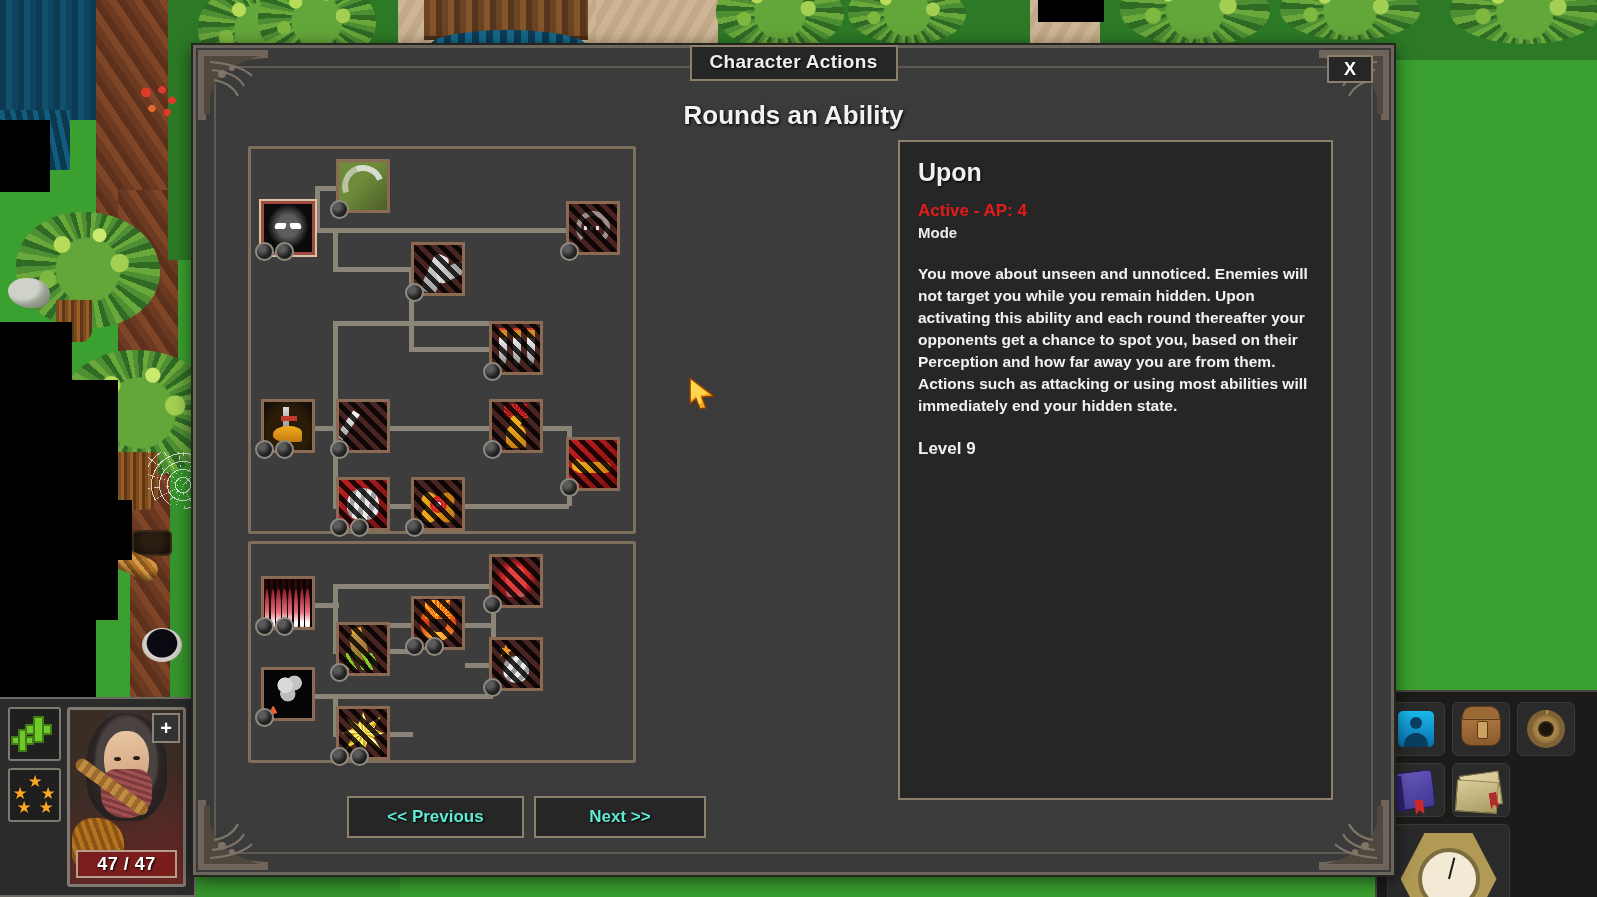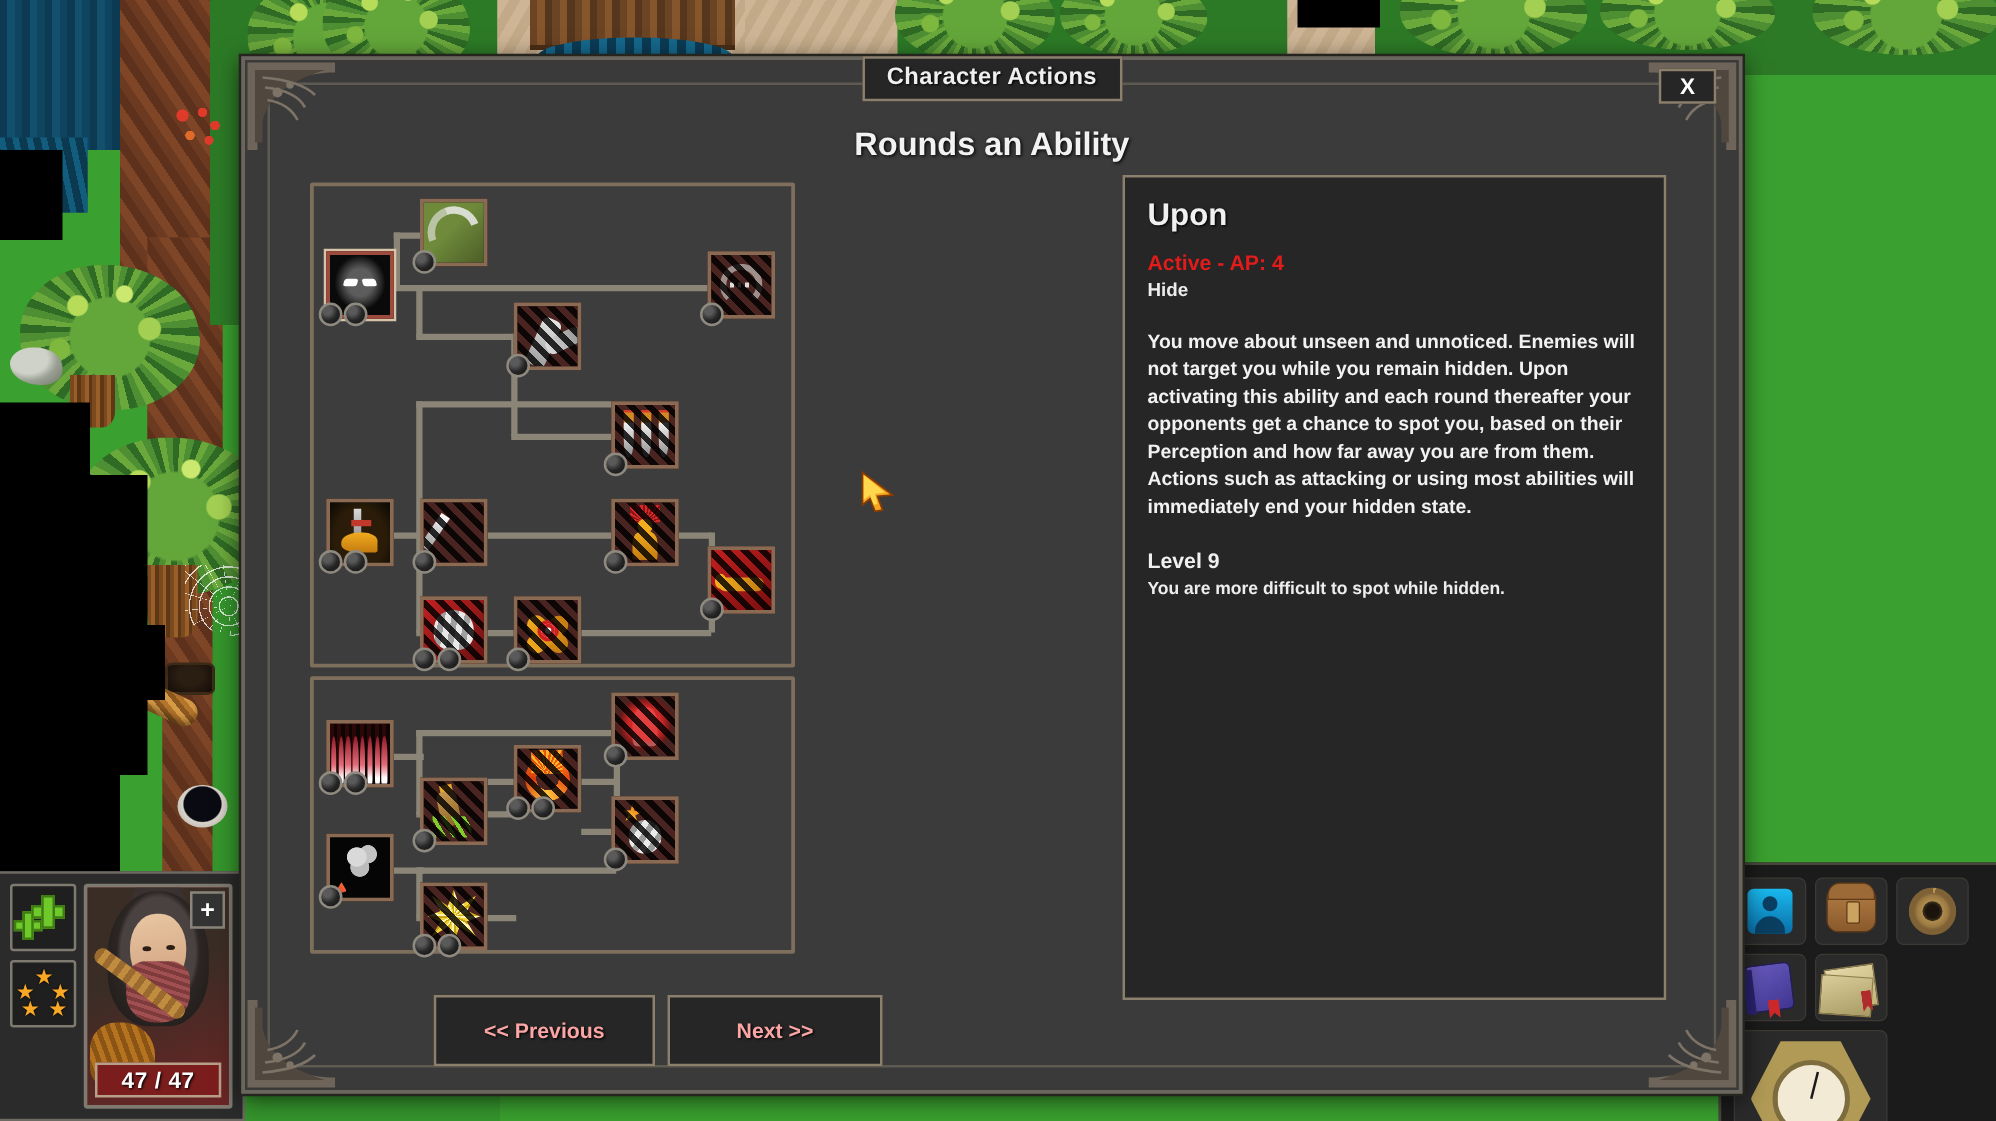--- a/index.html
+++ b/index.html
@@ -663,24 +663,24 @@
   #desc-level-text {
     margin-top: 3px;
     font-size: 14px;
     font-weight: bold;
     color: #ededed;
   }
 
   
   .nav-btn {
     position: absolute;
-    height: 57px;
+    height: 42px;
     background: #262626;
     border: 2px solid #8c7f6c;
-    color: #fca5a5;
+    color: #5eead4;
     font-size: 17px;
     font-weight: bold;
     display: flex; align-items: center; justify-content: center;
     cursor: pointer;
     text-shadow: 1px 1px 2px #000;
   }
   #btn-prev { left: 131px; top: 728px; width: 177px; }
   #btn-next { left: 318px; top: 728px; width: 172px; }
 
   
@@ -1090,24 +1090,23 @@
           <div class="pips">
               <i class="pip"></i>
               <i class="pip"></i>
             </div>
         </div>
       </div>
 
       <div id="desc-panel">
         <h2 id="desc-title">Upon</h2>
         <div id="desc-type">Active - AP: 4</div>
-        <div class="desc-line">Hide</div>
+        <div class="desc-line">Mode</div>
         <div id="desc-body">You move about unseen and unnoticed.  Enemies will not target you while you remain hidden.  Upon activating this ability and each round thereafter your opponents get a chance to spot you, based on their Perception and how far away you are from them.  Actions such as attacking or using most abilities will immediately end your hidden state.</div>
         <div id="desc-level-head">Level 9</div>
-        <div id="desc-level-text">You are more difficult to spot while hidden.</div>
       </div>
 
       <div id="btn-prev" class="nav-btn">&lt;&lt; Previous</div>
       <div id="btn-next" class="nav-btn">Next &gt;&gt;</div>
     </div>
   </div>
 
   <svg id="cursor" viewBox="0 0 28 34">
     <polygon points="2,2 26,20 14,21 18,32 12,33 8,23 2,28" fill="#f5a623" stroke="#8a3c00" stroke-width="1.4"></polygon>
     <polygon points="3,4 20,18 12,19 14,27 11,28 8,20 3,24" fill="#ffd84d"></polygon>

